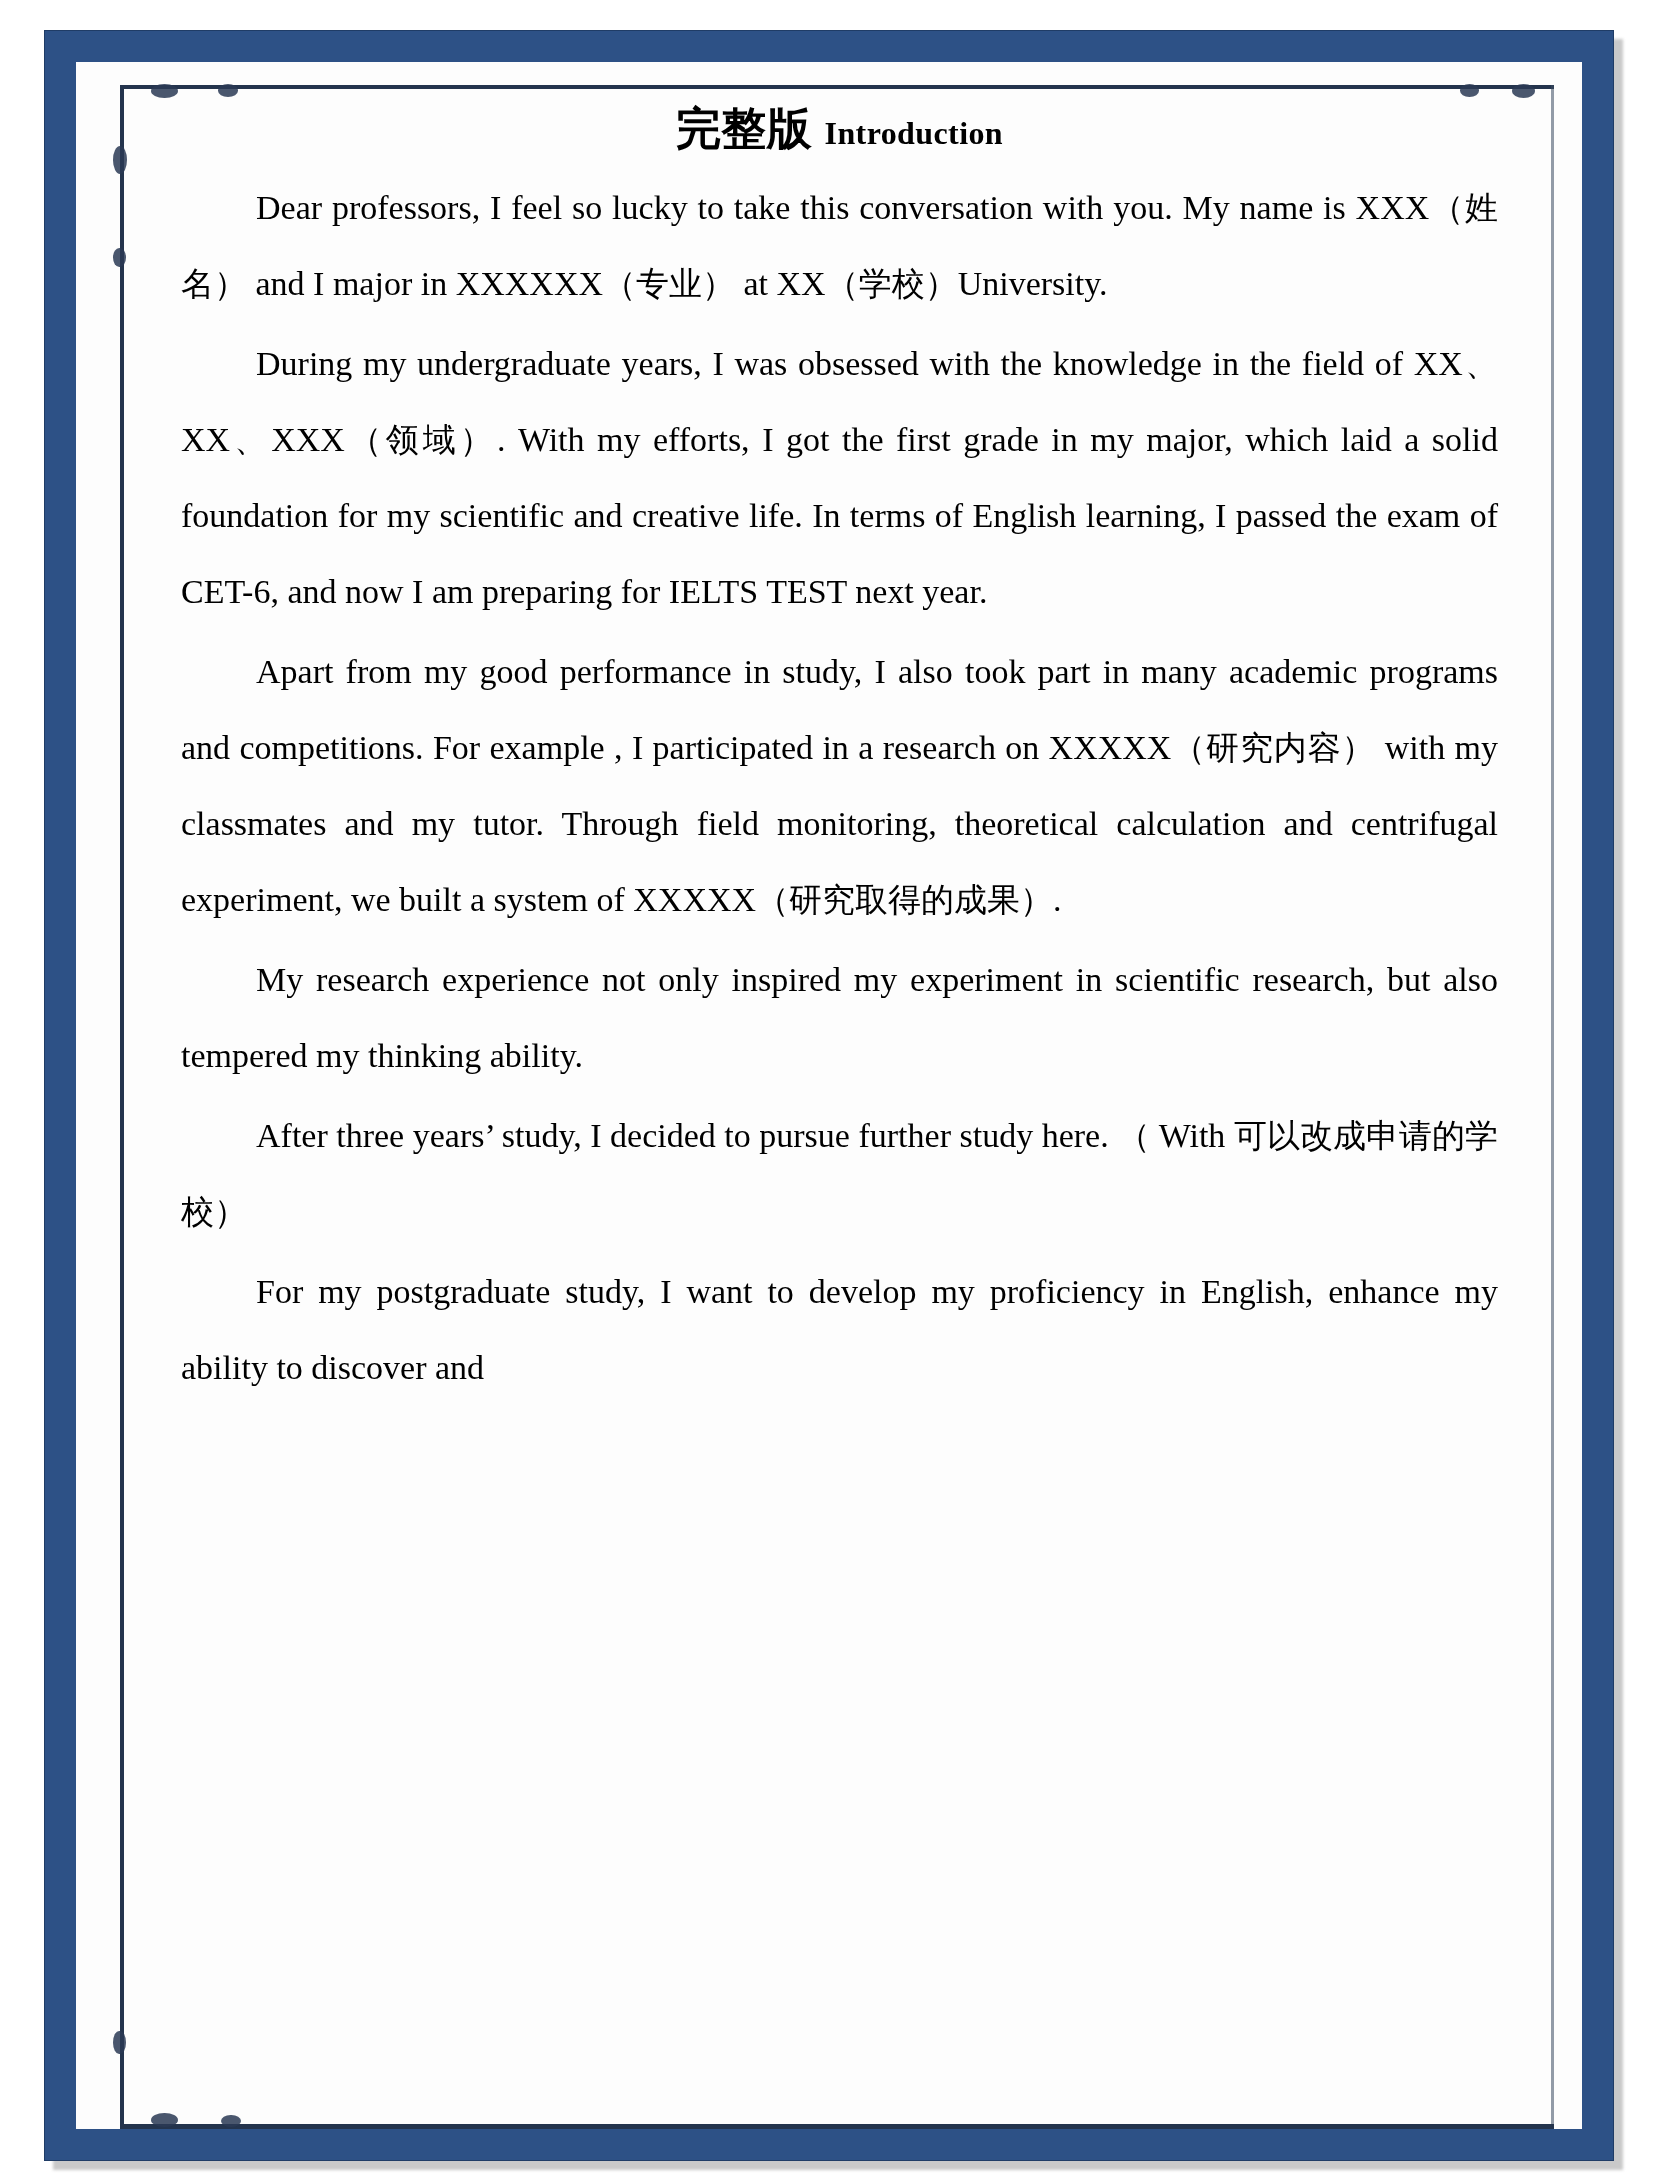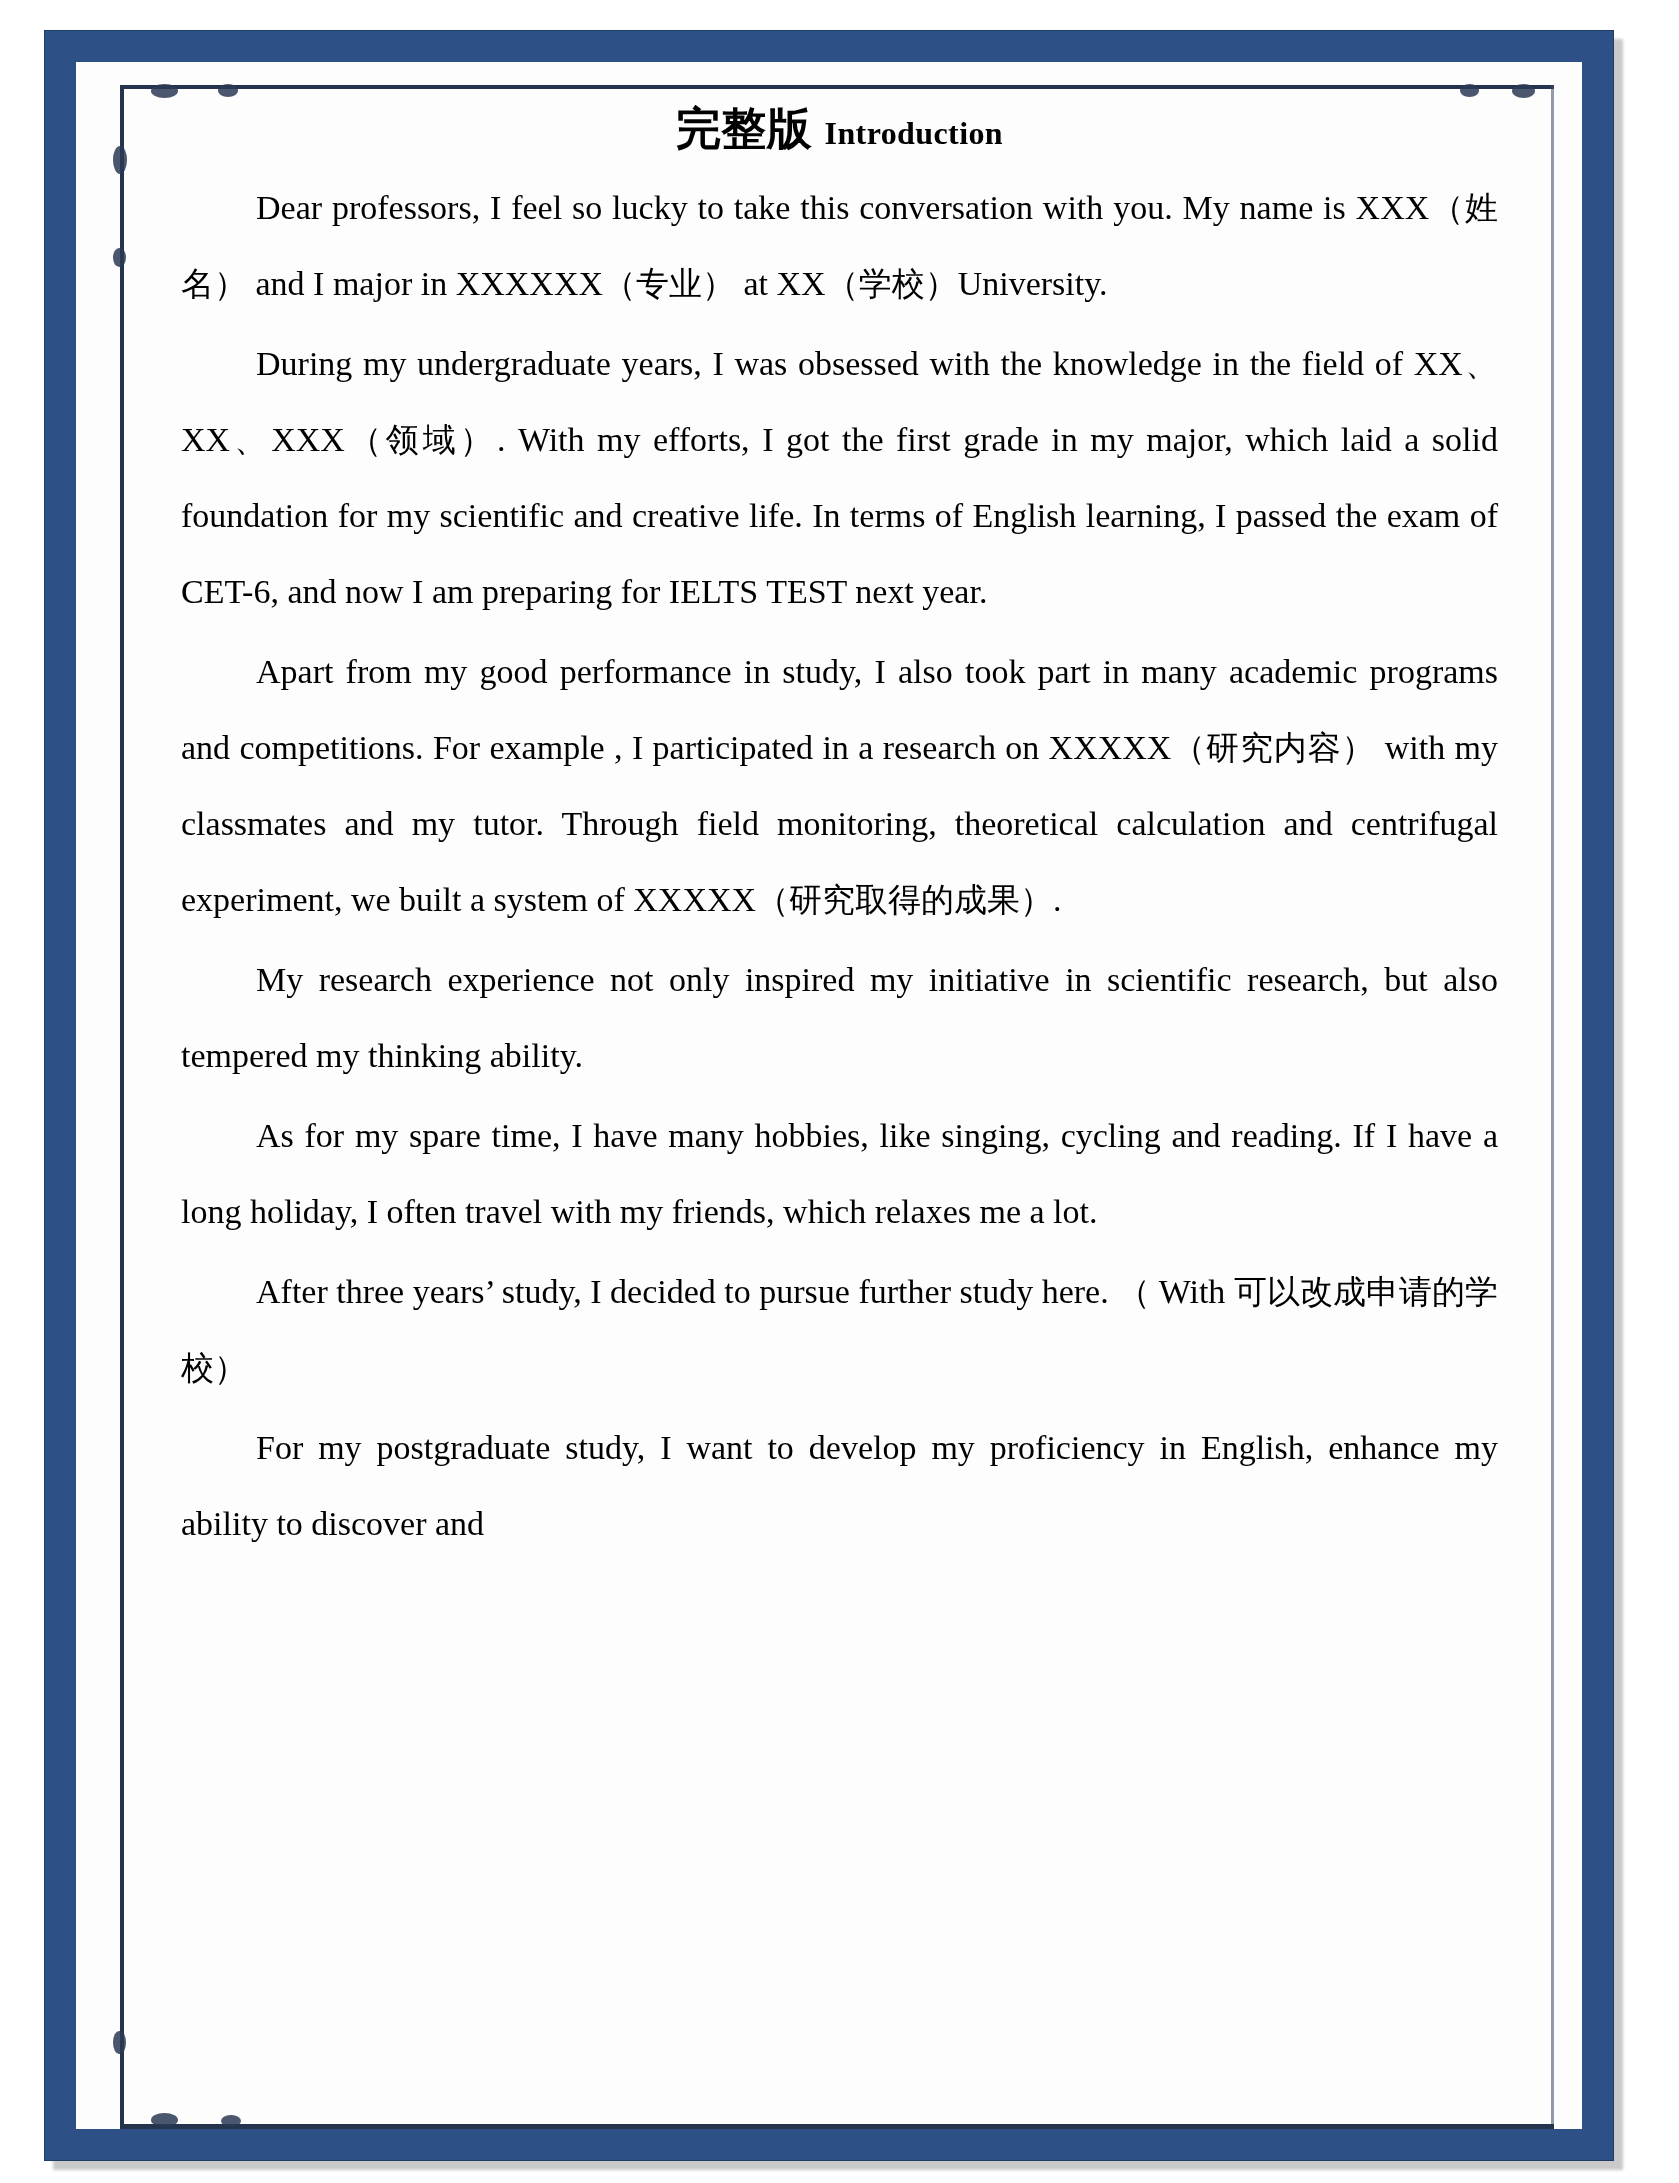--- a/index.html
+++ b/index.html
@@ -190,22 +190,21 @@
 
         <h1 class="doc-title">
           <span class="cjk">完整版</span>
           <span class="latin">Introduction</span>
         </h1>
 
         <div id="paragraph-host">
             <p class="para"><span>Dear professors, I feel so lucky to take this conversation with you. My name is XXX</span><span class="cjk">（姓名）</span><span> and I major in XXXXXX</span><span class="cjk">（专业）</span><span> at XX</span><span class="cjk">（学校）</span><span>University.</span></p>
             <p class="para"><span>During my undergraduate years, I was obsessed with the knowledge in the field of XX</span><span class="cjk">、</span><span>XX</span><span class="cjk">、</span><span>XXX</span><span class="cjk">（领域）</span><span>. With my efforts, I got the first grade in my major, which laid a solid foundation for my scientific and creative life. In terms of English learning, I passed the exam of CET-6, and now I am preparing for IELTS TEST next year.</span></p>
             <p class="para"><span>Apart from my good performance in study, I also took part in many academic programs and competitions. For example , I participated in a research on XXXXX</span><span class="cjk">（研究内容）</span><span> with my classmates and my tutor. Through field monitoring, theoretical calculation and centrifugal experiment, we built a system of XXXXX</span><span class="cjk">（研究取得的成果）</span><span>.</span></p>
-            <p class="para"><span>My research experience not only inspired my initiative in scientific research, but also tempered my thinking ability.</span></p>
-            <p class="para"><span>As for my spare time, I have many hobbies, like singing, cycling and reading. If I have a long holiday, I often travel with my friends, which relaxes me a lot.</span></p>
+            <p class="para"><span>My research experience not only inspired my experiment in scientific research, but also tempered my thinking ability.</span></p>
             <p class="para"><span>After three years’ study, I decided to pursue further study here. </span><span class="cjk">（</span><span> With </span><span class="cjk">可以改成申请的学校）</span></p>
             <p class="para para-last"><span>For my postgraduate study, I want to develop my proficiency in English, enhance my ability to discover and</span></p>
           </div>
 
       </div>
 
     </div>
   </div>
 </div>
 

